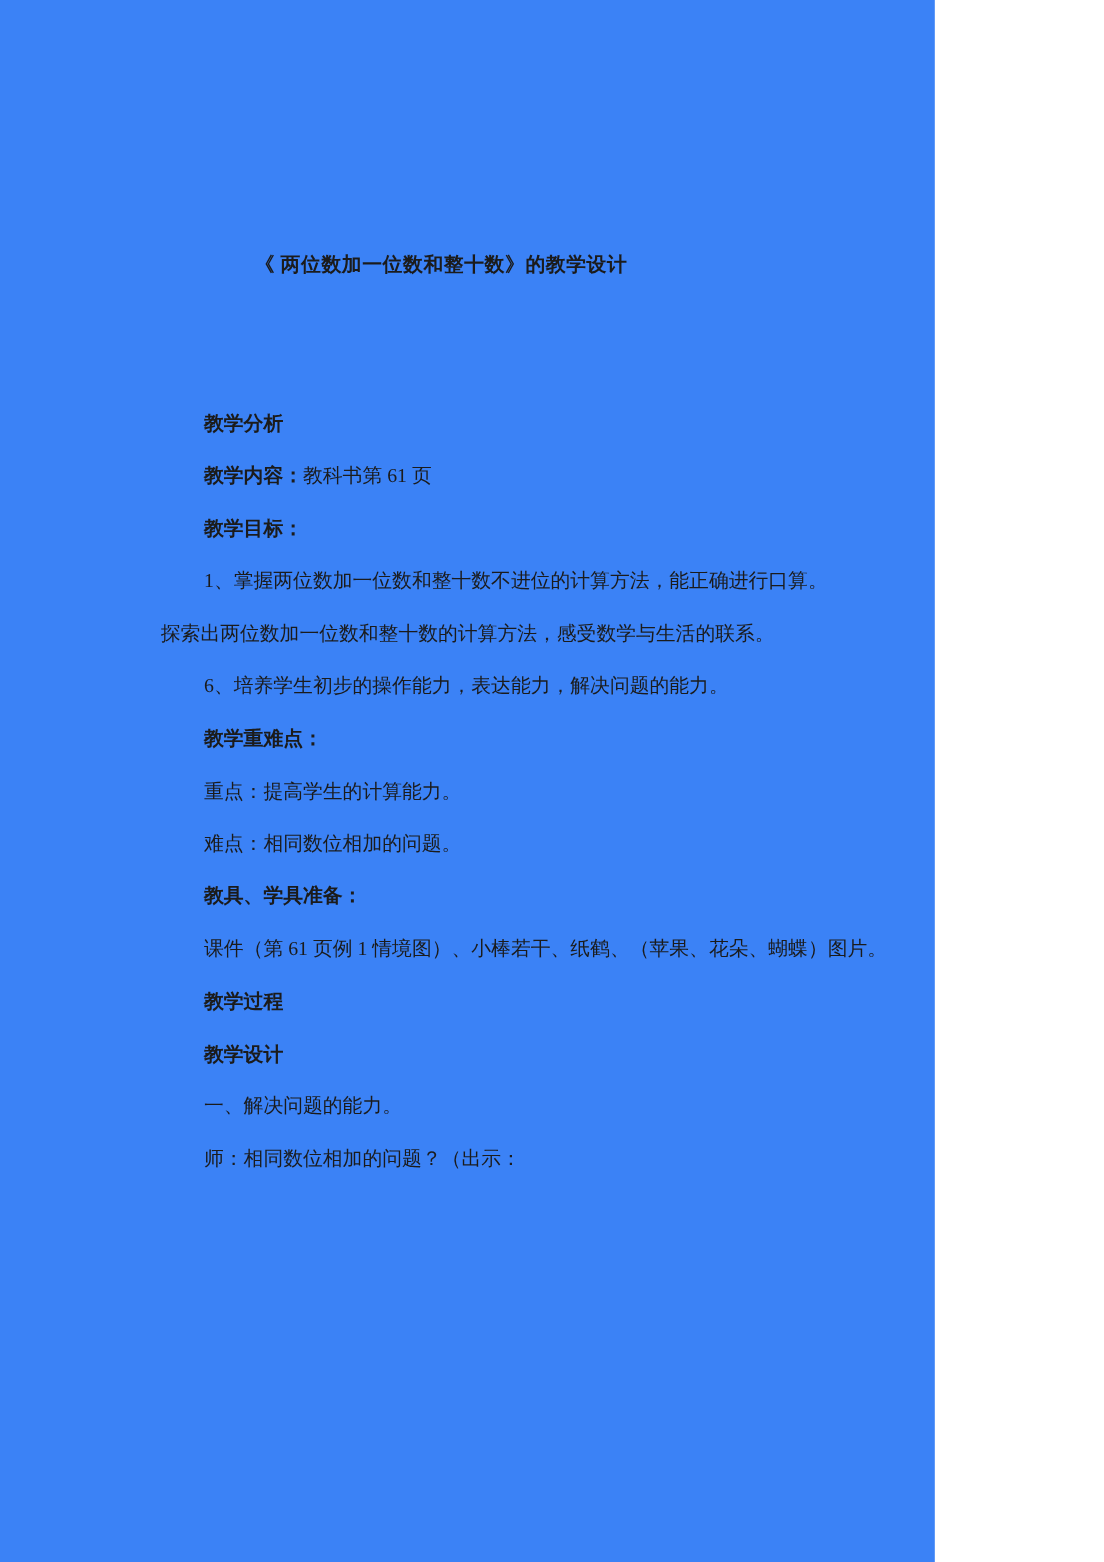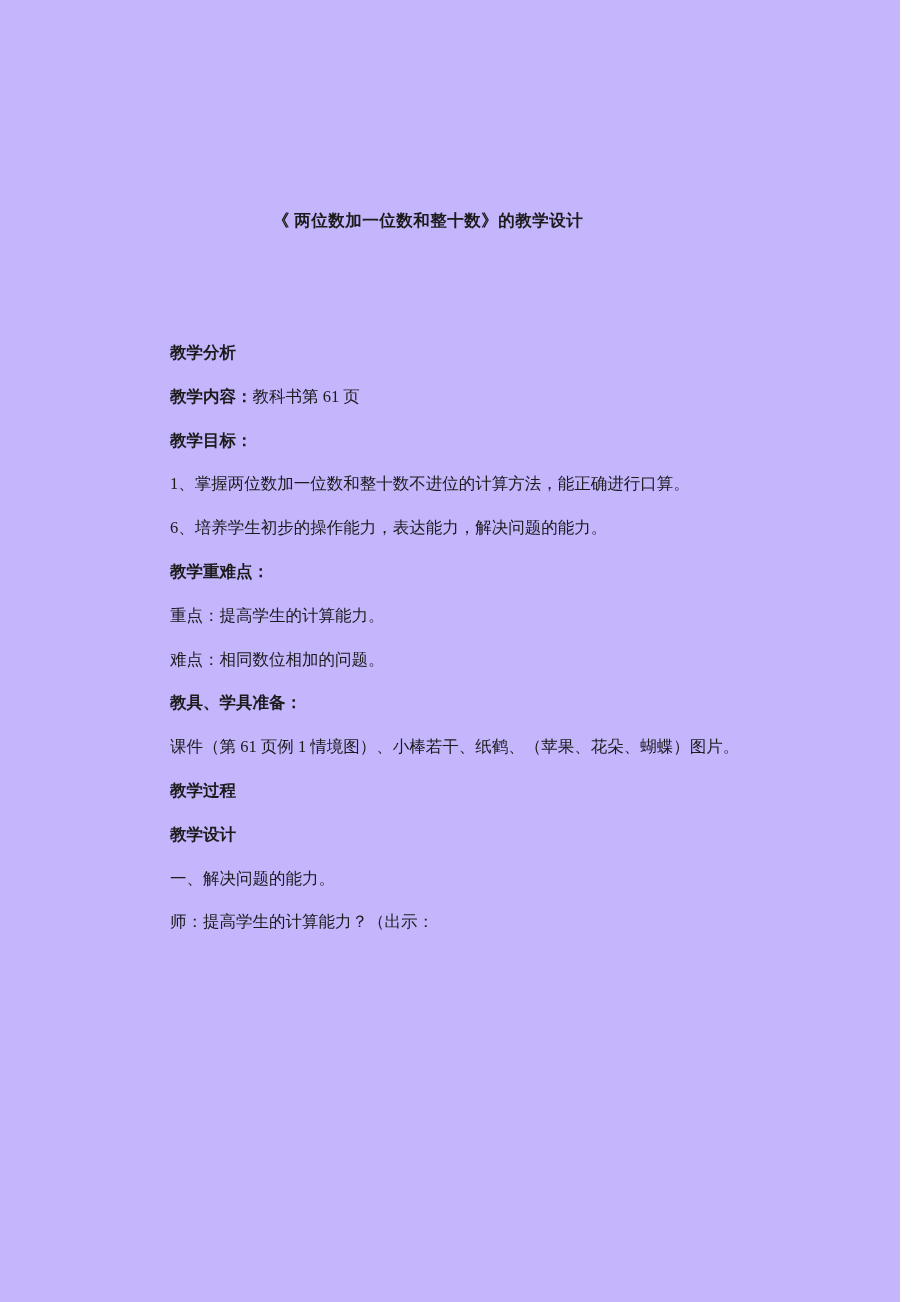--- a/index.html
+++ b/index.html
@@ -2,23 +2,23 @@
 <html><head>
 <meta charset="utf-8">
 <style>
   html, body {
     margin: 0;
     padding: 0;
     background: #ffffff;
   }
   .page {
     position: relative;
-    width: 900px;
+    width: 779px;
     height: 1302px;
-    background: #c4b5fd;
+    background: #3b82f6;
     color: #1b1b1b;
     font-family: "Liberation Serif", "DejaVu Serif", serif;
     box-sizing: border-box;
     padding-top: 211px;
     overflow: hidden;
   }
   .doc-title {
     margin: 0;
     padding-right: 44px;
     font-size: 16.5px;
@@ -55,35 +55,36 @@
 
     <p class="indent"><span class="b">教学分析</span><span></span></p>
 
     <p class="indent"><span class="b">教学内容：</span><span>教科书第 61 页</span></p>
 
     <p class="indent"><span class="b">教学目标：</span><span></span></p>
 
     <p class="indent"><span class="b"></span><span>1、掌握两位数加一位数和整十数不进位的计算方法，能正确进行口算。</span></p>
 
 
+    <p><span class="b"></span><span>探索出两位数加一位数和整十数的计算方法，感受数学与生活的联系。</span></p>
 
     <p class="indent"><span class="b"></span><span>6、培养学生初步的操作能力，表达能力，解决问题的能力。</span></p>
 
     <p class="indent"><span class="b">教学重难点：</span><span></span></p>
 
     <p class="indent"><span class="b"></span><span>重点：提高学生的计算能力。</span></p>
 
     <p class="indent"><span class="b"></span><span>难点：相同数位相加的问题。</span></p>
 
     <p class="indent"><span class="b">教具、学具准备：</span><span></span></p>
 
     <p class="indent"><span class="b"></span><span>课件（第 61 页例 1 情境图）、小棒若干、纸鹤、（苹果、花朵、蝴蝶）图片。</span></p>
 
     <p class="indent"><span class="b">教学过程</span><span></span></p>
 
     <p class="indent"><span class="b">教学设计</span><span></span></p>
 
     <p class="indent"><span class="b"></span><span>一、解决问题的能力。</span></p>
 
-    <p class="indent"><span class="b"></span><span>师：提高学生的计算能力？（出示：</span></p>
+    <p class="indent"><span class="b"></span><span>师：相同数位相加的问题？（出示：</span></p>
 
   </div>
 </div>
 
 </body></html>

